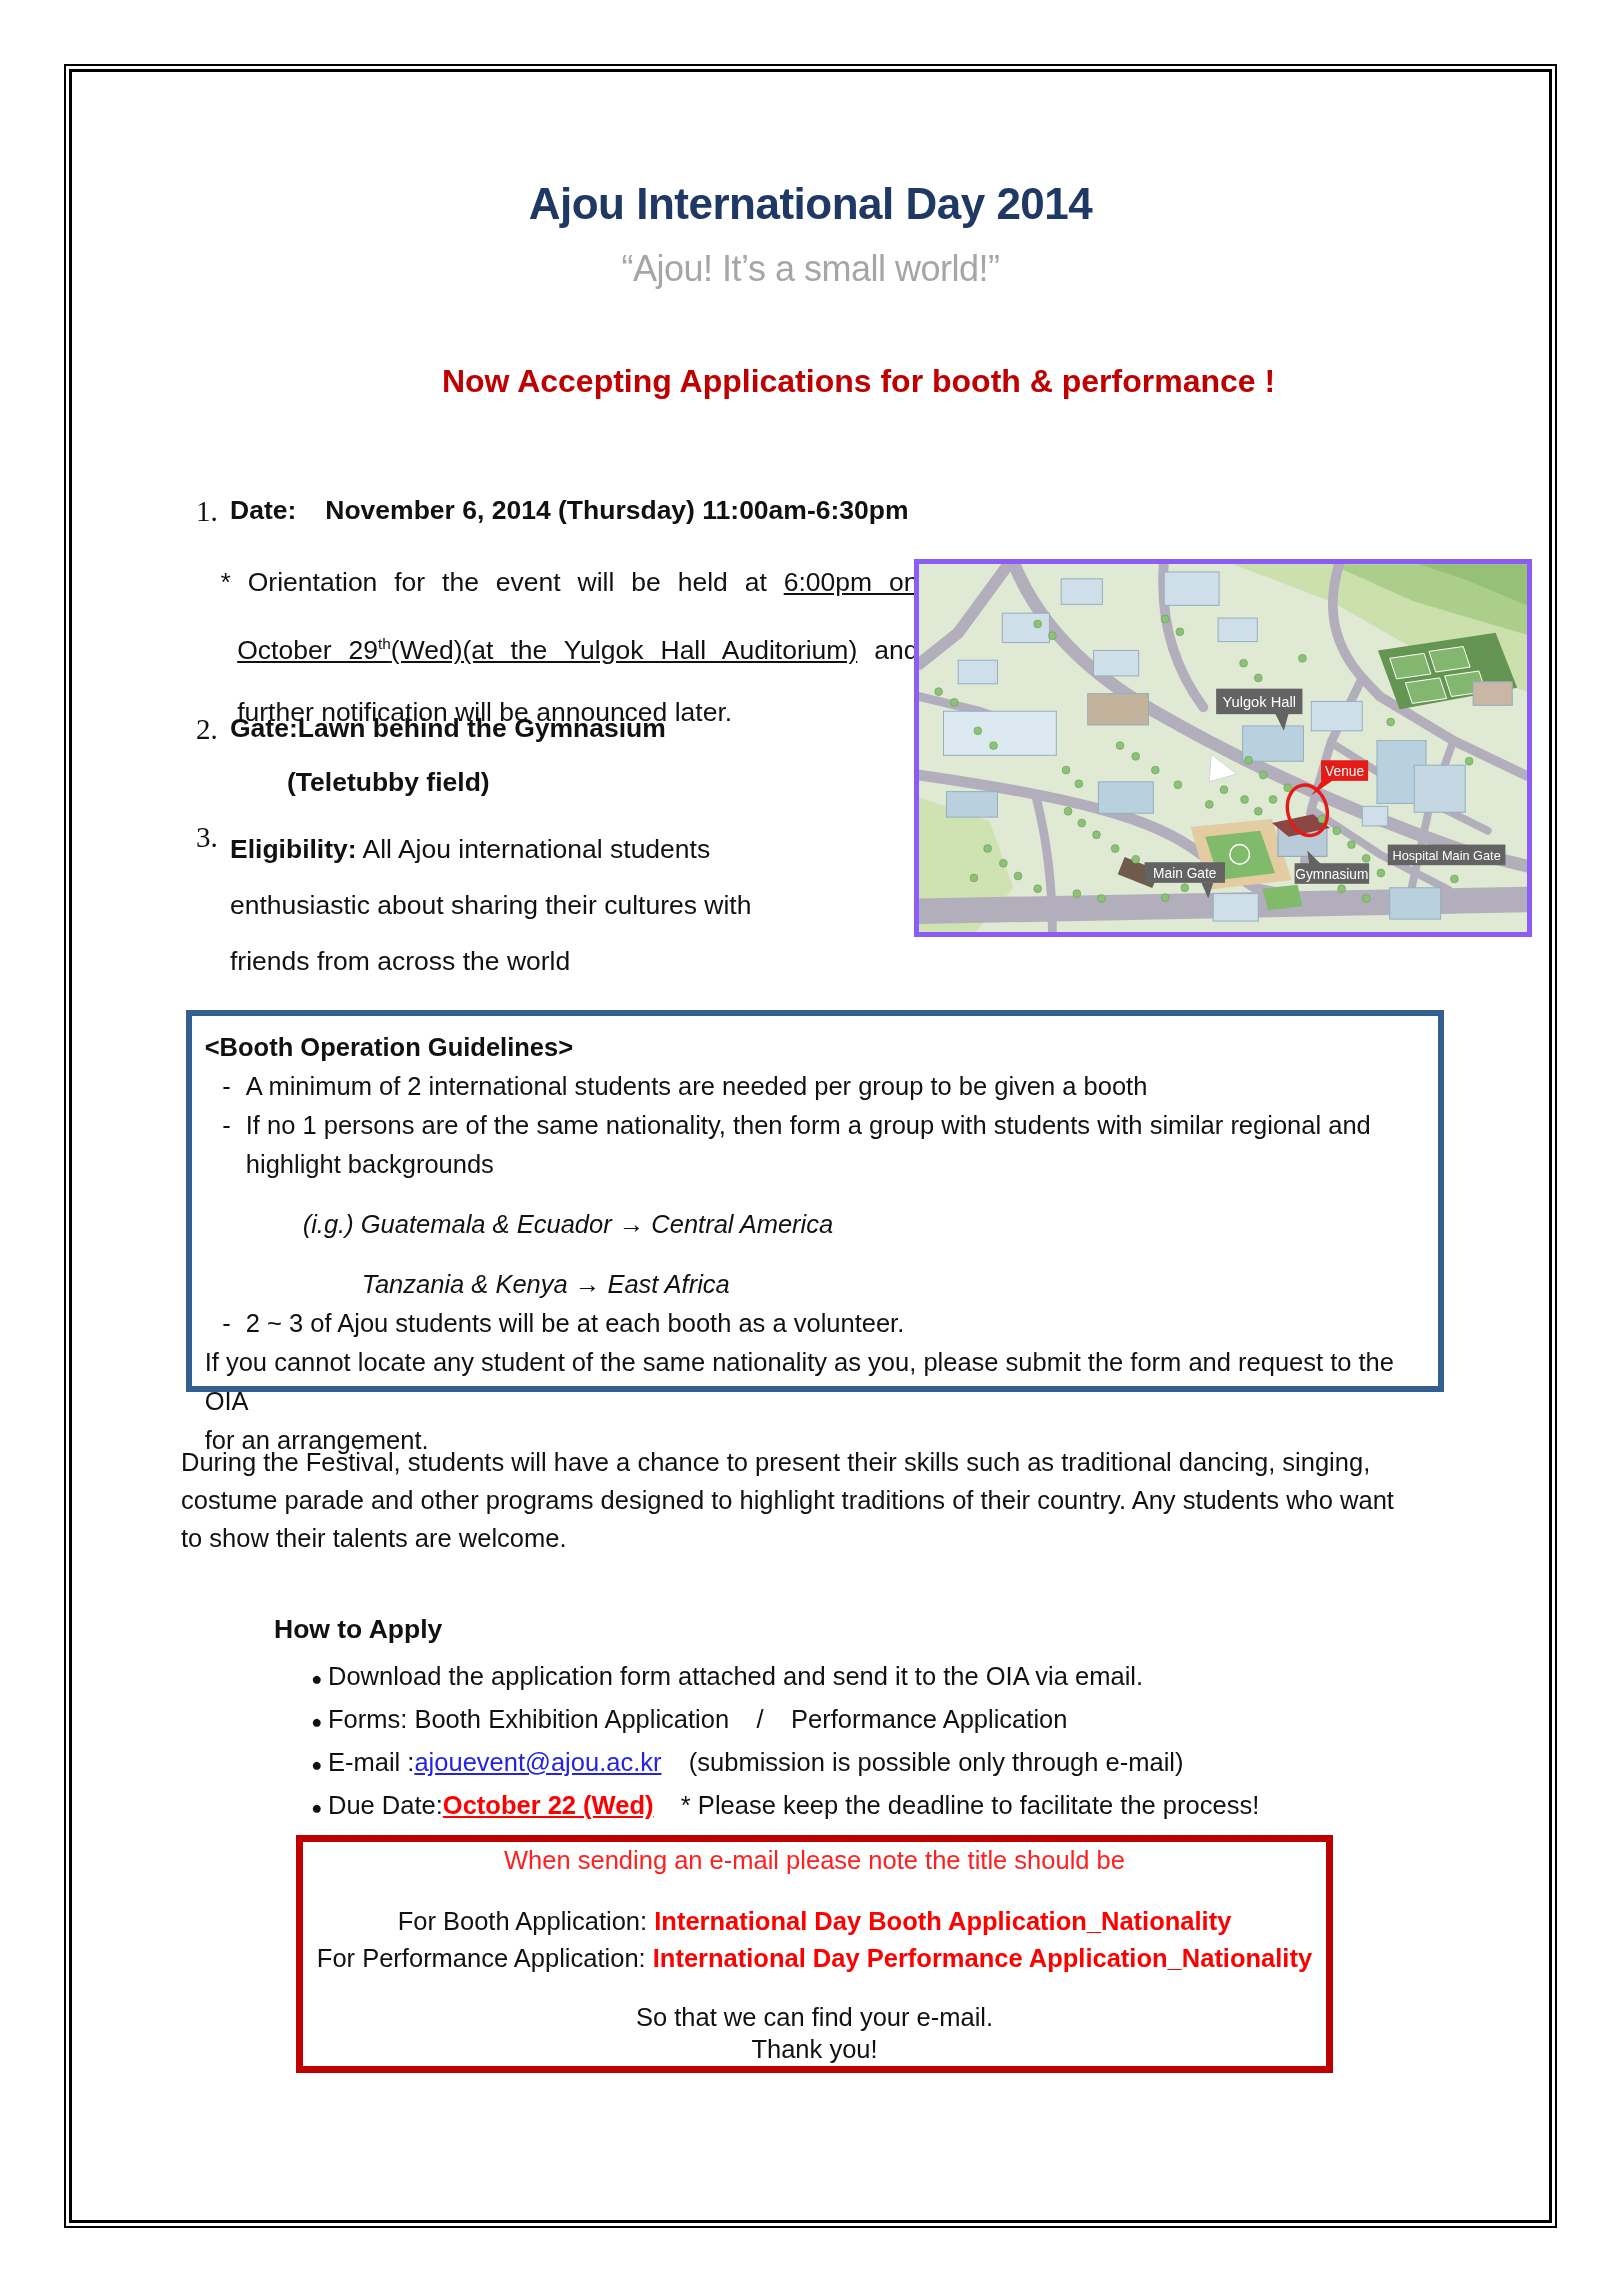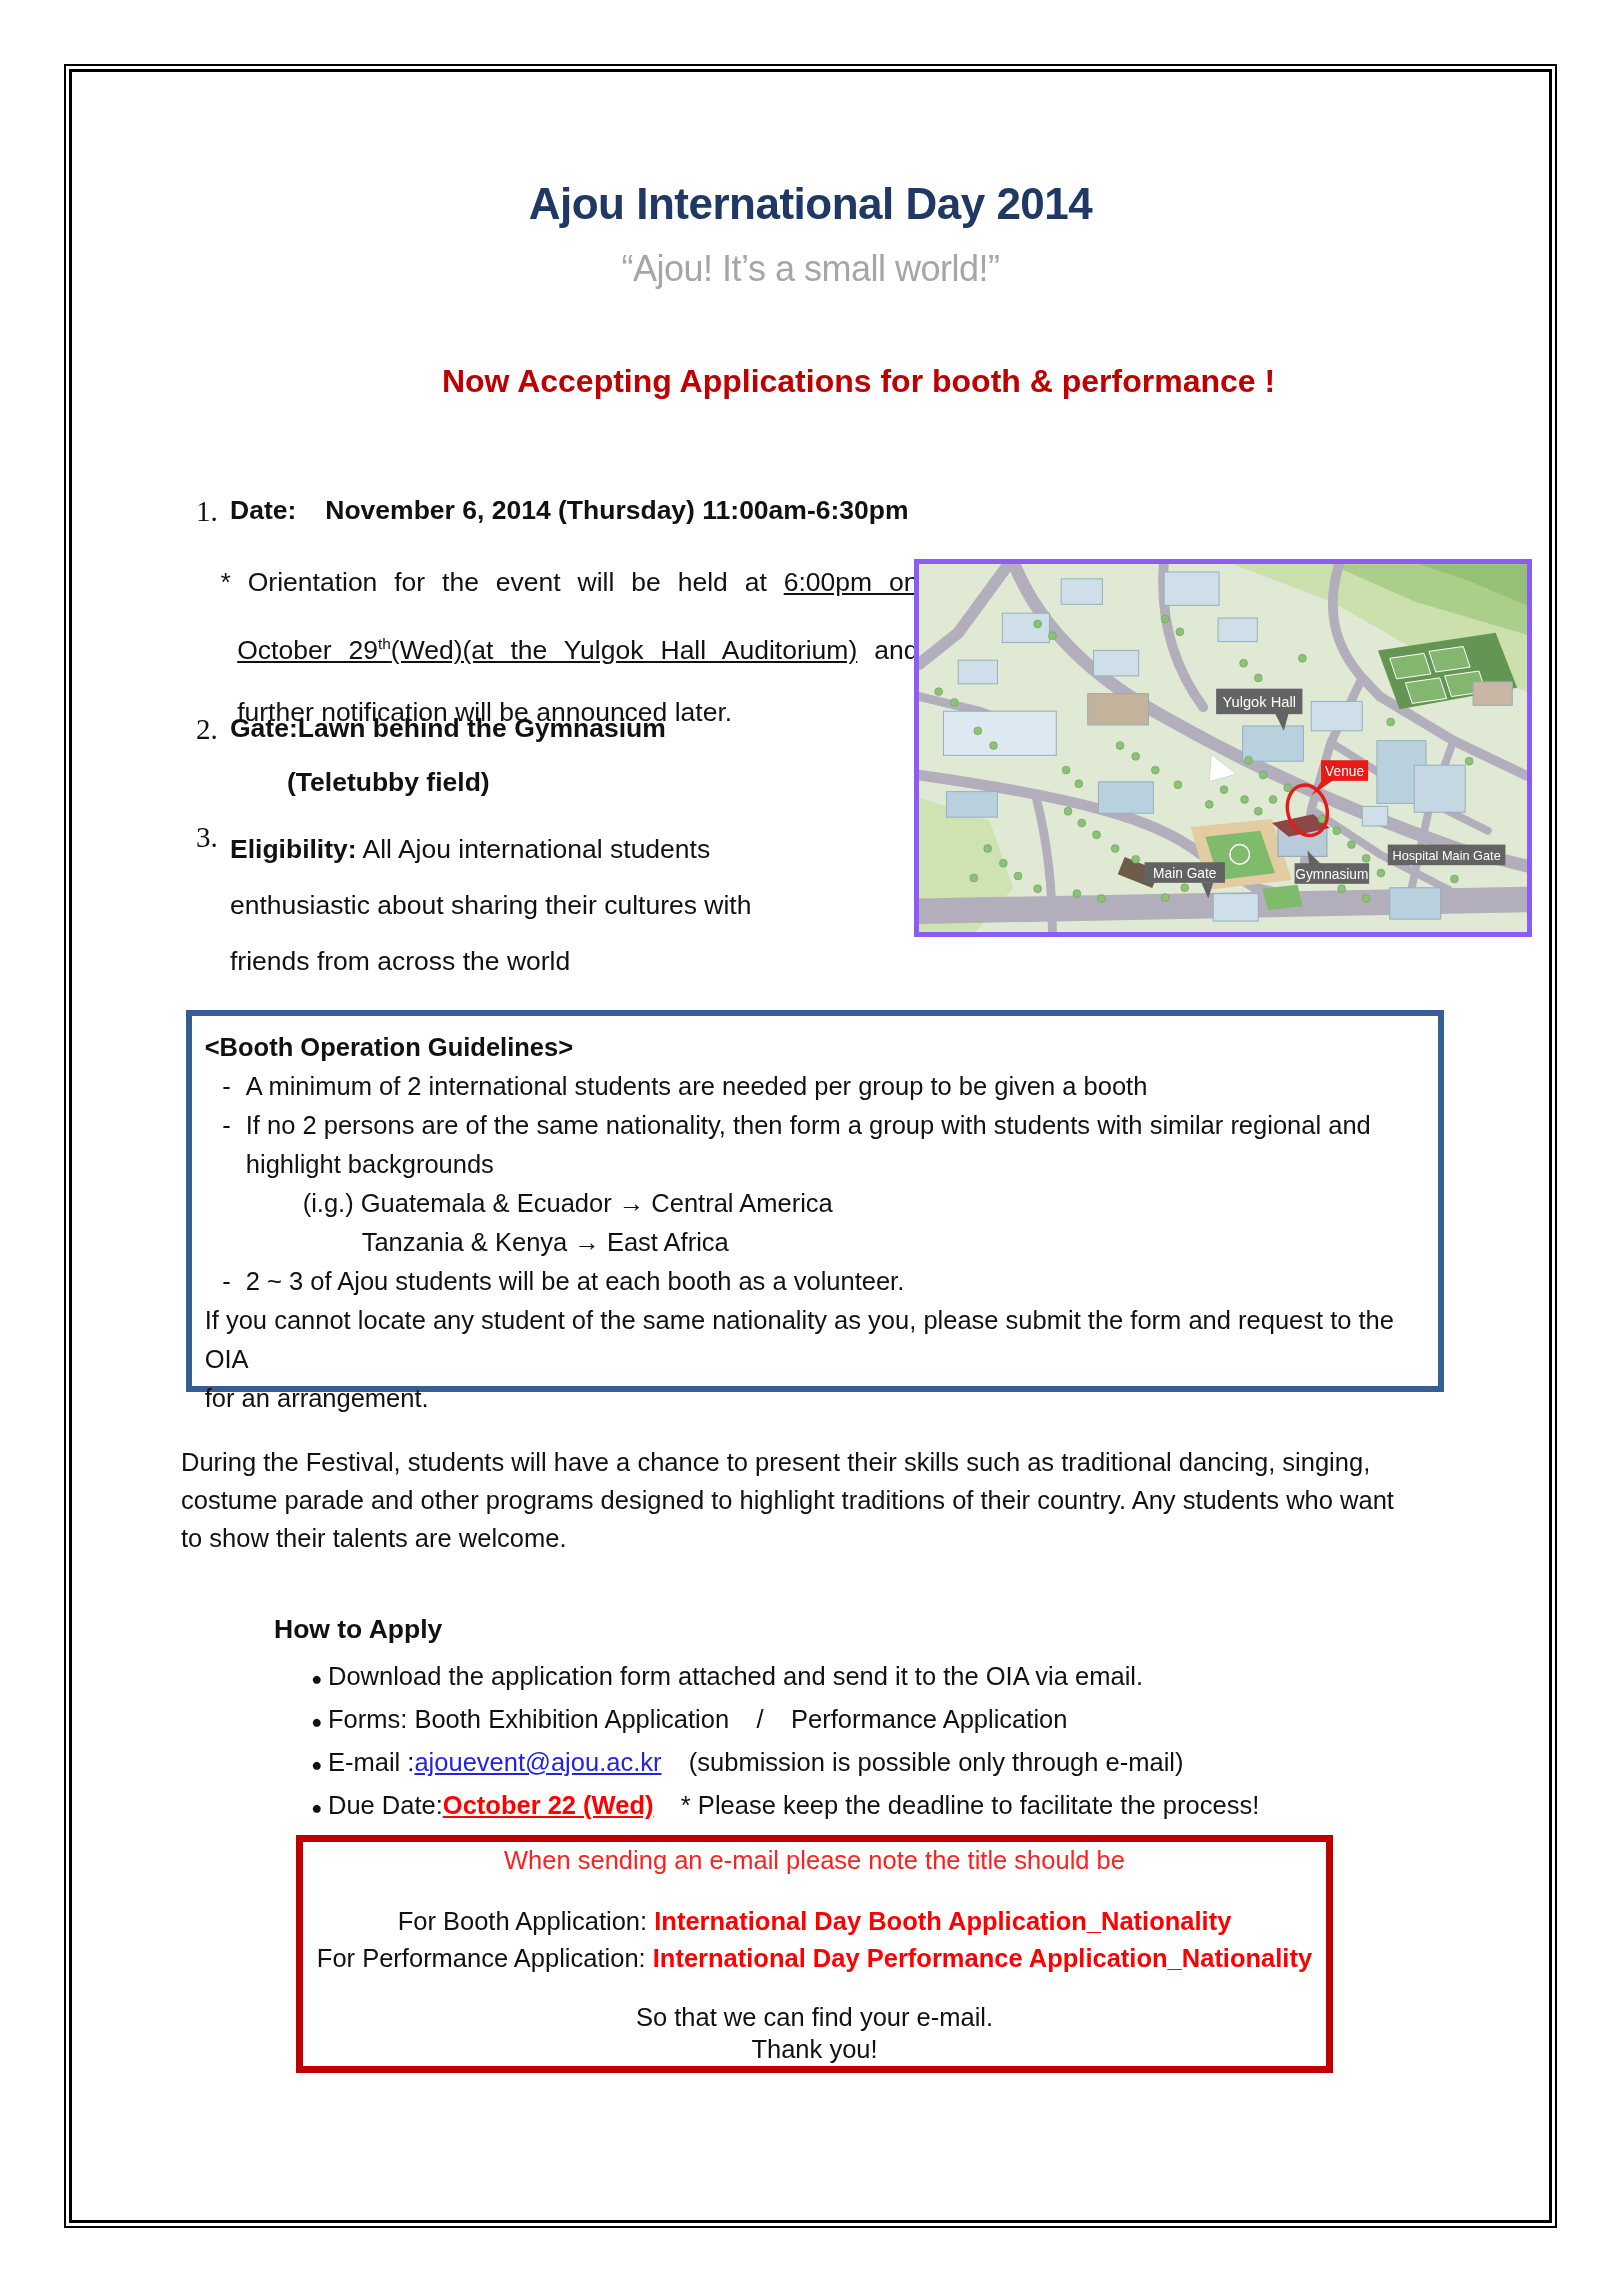--- a/index.html
+++ b/index.html
@@ -45,21 +45,21 @@
   .map text{font-family:"Liberation Sans",sans-serif;fill:#fff;}
 
   
   .gbox{position:absolute;left:186px;top:1010px;width:1258px;height:382px;
         border:6.9px solid #365F91;box-sizing:border-box;padding:11.8px 17.6px 0 12.7px;
         font-size:25.5px;line-height:39px;}
   .g-title{font-weight:bold;}
   .g-item{display:flex;padding-left:17.6px;}
   .g-dash{flex:0 0 23.5px;}
   .g-dash::before{content:"-";}
-  .g-ex{}
+  .g-ex{font-style:italic;margin-top:21px;}
   .g-ex1{margin-left:98px;}
   .g-ex2{margin-left:157px;}
 
   
   .perf{position:absolute;left:181px;top:1443px;width:1274px;}
   .perf-h{font-size:27.4px;font-weight:bold;color:#333CE0;margin-bottom:7.8px;}
   .perf-p{font-size:25.5px;line-height:38px;}
 
   
   .apply{position:absolute;left:274px;top:1614px;width:1137px;font-size:25.5px;}
@@ -284,21 +284,21 @@
   </div>
 
   <div class="gbox">
     <div class="g-title">&lt;Booth Operation Guidelines&gt;</div>
     <div class="g-item">
       <span class="g-dash"></span>
       <span>A minimum of 2 international students are needed per group to be given a booth</span>
     </div>
     <div class="g-item">
       <span class="g-dash"></span>
-      <span><span>If no 2 persons are of the same nationality, then form a group with students with similar regional and</span><br><span>highlight backgrounds</span></span>
+      <span><span>If no 1 persons are of the same nationality, then form a group with students with similar regional and</span><br><span>highlight backgrounds</span></span>
     </div>
     <div class="g-ex g-ex1">(i.g.) Guatemala &amp; Ecuador → Central America</div>
     <div class="g-ex g-ex2">Tanzania &amp; Kenya → East Africa</div>
     <div class="g-item">
       <span class="g-dash"></span>
       <span>2 ~ 3 of Ajou students will be at each booth as a volunteer.</span>
     </div>
     <div>If you cannot locate any student of the same nationality as you, please submit the form and request to the OIA</div>
     <div>for an arrangement.</div>
   </div>

